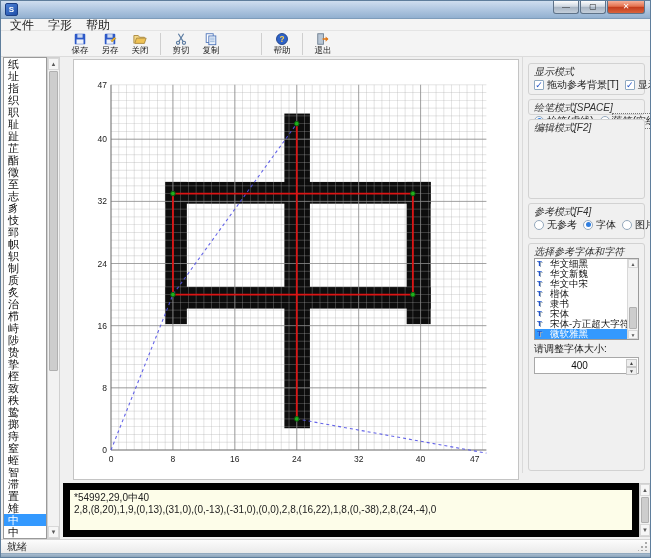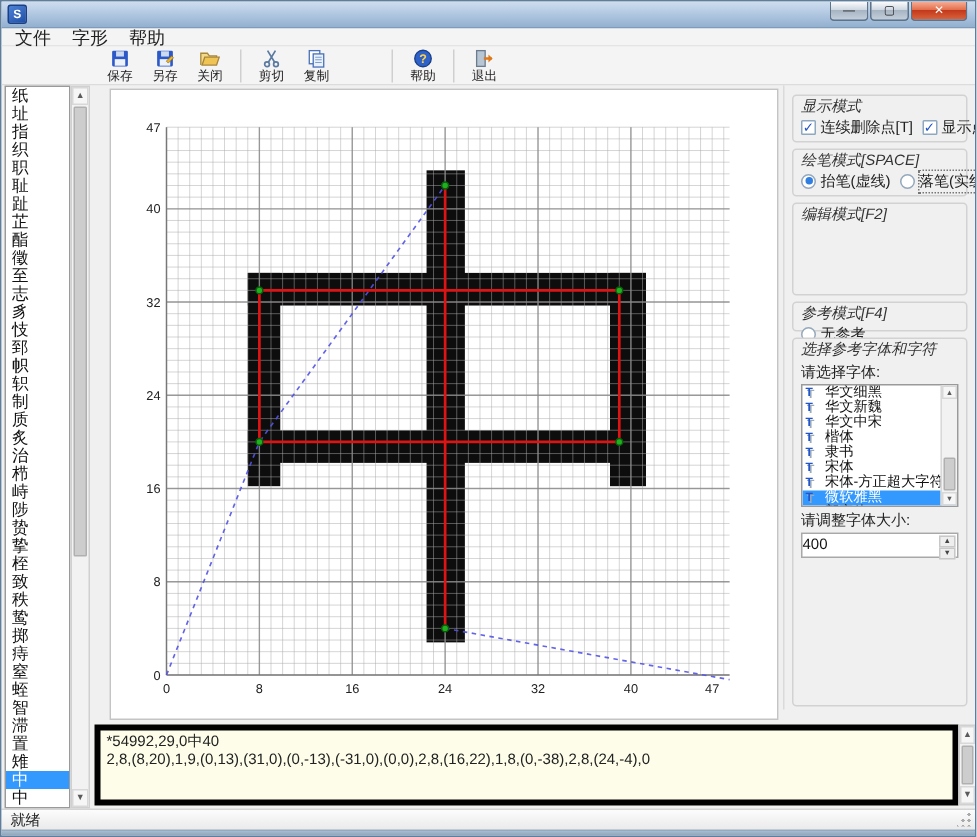--- a/index.html
+++ b/index.html
@@ -50,25 +50,25 @@
   .radio .dot{width:5px;height:5px;border-radius:50%;background:#2f7ee0;}
   .opt-label{font-size:10px;color:#222;white-space:nowrap;}
   .opt-label.focused{outline:1px dotted #777;}
   .g5-label{font-size:10px;color:#222;margin:2px 0 1px;}
   .fontlist{position:relative;height:82px;background:#fff;border:1px solid #9a9a9a;overflow:hidden;}
   .font-item{height:10px;line-height:10px;font-size:9.5px;color:#111;display:flex;align-items:center;padding-left:2px;white-space:nowrap;}
   .font-item.sel{background:#3399ff;color:#fff;}
   .tt-icon{display:inline-block;width:10px;margin-right:3px;font-size:8px;font-weight:bold;color:#2255cc;text-shadow:1px 1px 0 #9ab;flex:0 0 auto;}
   .fontlist-sb{right:0;top:0;width:11px;height:80px;border:none;border-left:1px solid #d8d8d8;}
   .spinbox{height:17px;background:#fff;border:1px solid #a8a8a8;display:flex;align-items:center;position:relative;}
-  .spin-val{flex:1;text-align:left;font-size:10px;padding-right:14px;color:#111;}
+  .spin-val{flex:1;text-align:center;font-size:10px;padding-right:14px;color:#111;}
   .spin-btns{position:absolute;right:1px;top:1px;bottom:1px;width:11px;display:flex;flex-direction:column;}
   .spin-btn{flex:1;background:#eee;border:1px solid #c8c8c8;font-size:5px;color:#444;display:flex;align-items:center;justify-content:center;}
   
-  .code-area{position:absolute;left:62px;top:426px;width:576px;height:54px;background:#fdfde9;border:4px solid #000000;padding:2px 4px;overflow:hidden;}
+  .code-area{position:absolute;left:62px;top:426px;width:576px;height:54px;background:#fdfde9;border:7px solid #000000;padding:2px 4px;overflow:hidden;}
   .code-area pre{margin:0;font-family:"Liberation Sans","DejaVu Sans",sans-serif;font-size:10px;line-height:12px;color:#222;}
   .code-sb{left:638px;top:426px;width:12px;height:54px;}
   
   .statusbar{position:absolute;left:0;top:538px;right:0;height:14px;background:linear-gradient(180deg,#fcfcfc,#eaeaea);border-top:1px solid #d4d4d4;display:flex;align-items:center;font-size:10px;color:#222;padding:0 4px;}
   .status-left{padding-left:2px;}
   .status-right{margin-left:auto;display:flex;align-items:center;padding-right:14px;}
   .status-sep{width:1px;height:10px;background:#cfcfcf;margin:0 6px;}
   .version-label{color:#3a8edb;margin-right:4px;}
   .grip{position:absolute;right:2px;top:540px;width:10px;height:10px;background:
     radial-gradient(circle at 8px 2px,#aaa 1px,transparent 1.2px),
@@ -382,73 +382,72 @@
         </svg>
     </div>
 
     <div class="right-panel">
       <div class="group" style="height:32px;">
         <div class="group-title">显示模式</div>
         <div id="display-checks">
             <div style="display: flex;">
               <span class="opt-row inline">
                 <span class="cbox">✓</span>
-                <span class="opt-label">连续删除点[T]</span>
+                <span class="opt-label">拖动参考背景[T]</span>
               </span>
               <span class="opt-row inline">
                 <span class="cbox">✓</span>
                 <span class="opt-label">显示点[X]</span>
               </span>
             </div>
           </div>
       </div>
-      <div class="group" style="height:32px;">
+      <div class="group" style="height:16px;">
         <div class="group-title">绘笔模式[SPACE]</div>
         <div id="pen-opts">
             <div style="display: flex;">
               <span class="opt-row inline">
                 <span class="radio">
                   <span class="dot"></span>
                 </span>
                 <span class="opt-label">抬笔(虚线)</span>
               </span>
               <span class="opt-row inline">
                 <span class="radio"></span>
                 <span class="opt-label focused">落笔(实线)</span>
               </span>
             </div>
           </div>
       </div>
-      <div class="group" style="height:62px;">
+      <div class="group" style="height:80px;">
         <div class="group-title">编辑模式[F2]</div>
       </div>
-      <div class="group" style="height:20px;">
+      <div class="group" style="height:36px;">
         <div class="group-title">参考模式[F4]</div>
         <div id="ref-opts">
-            <div style="display: flex; flex-direction: column;">
+            <div style="display: flex;">
               <span class="opt-row inline">
                 <span class="radio"></span>
                 <span class="opt-label">无参考</span>
               </span>
               <span class="opt-row inline">
                 <span class="radio">
                   <span class="dot"></span>
                 </span>
                 <span class="opt-label">字体</span>
               </span>
               <span class="opt-row inline">
                 <span class="radio"></span>
                 <span class="opt-label">图片</span>
               </span>
             </div>
           </div>
       </div>
       <div class="group" style="flex:1;margin-bottom:2px;">
         <div class="group-title">选择参考字体和字符</div>
-        <div class="g5-label">请选择字体:</div>
         <div class="fontlist" id="fontlist">
             <div class="font-item">
               <span class="tt-icon">T</span>
               <span>华文细黑</span>
             </div>
             <div class="font-item">
               <span class="tt-icon">T</span>
               <span>华文新魏</span>
             </div>
             <div class="font-item">

